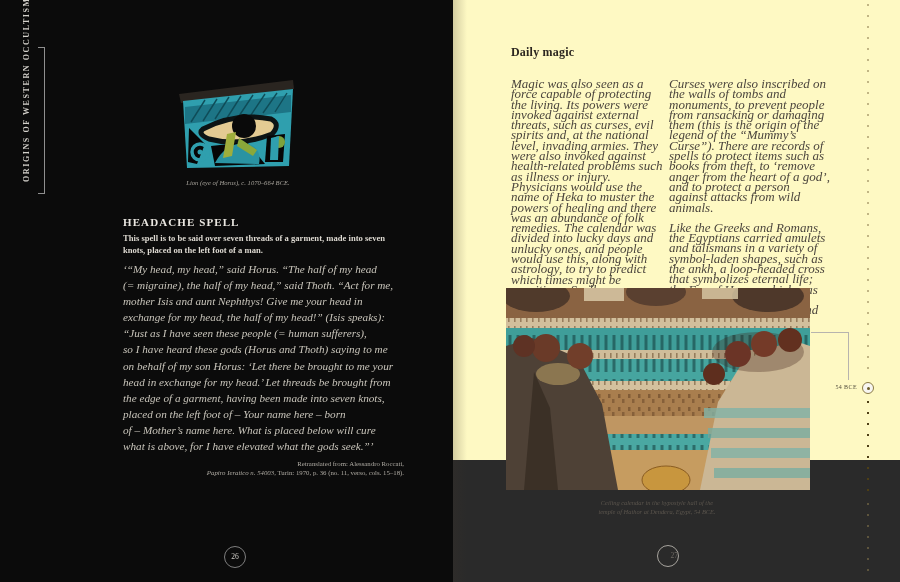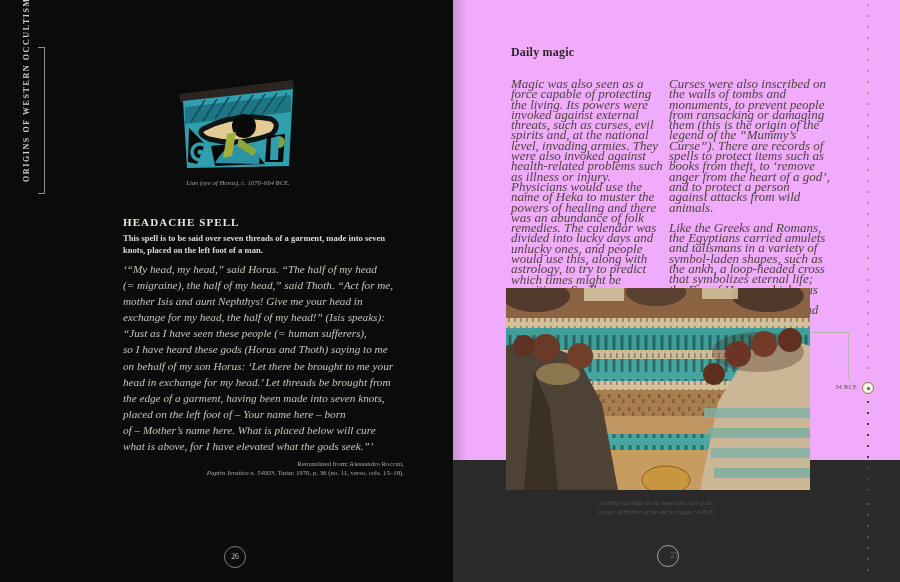--- a/index.html
+++ b/index.html
@@ -23,21 +23,21 @@
     line-height:11.5px;color:#ddd9d1;}
   #spell-quote{left:123px;top:261px;width:312px;font-style:italic;font-size:11.2px;
     line-height:16.1px;color:#c8c4ba;white-space:pre-line;}
   #spell-credit{left:118px;top:459px;width:286px;text-align:right;font-size:6.8px;
     line-height:9px;color:#aeaaa2;}
   .pagenum{width:20px;height:20px;border-radius:50%;text-align:center;
     line-height:20px;font-size:7.6px;}
   #pagenum-left{left:224px;top:546px;border:1px solid #7e7e7e;color:#cfcdc7;}
 
   
-  #page-right{left:453px;top:0;width:447px;height:460px;background:#f0abfc;}
+  #page-right{left:453px;top:0;width:447px;height:460px;background:#fef9c3;}
   #gutter-shadow{left:0;top:0;width:14px;height:582px;
     background:linear-gradient(to right,rgba(60,50,40,.22),rgba(60,50,40,0));}
   #daily-heading{left:58px;top:45px;font-size:12px;font-weight:bold;color:#2b2620;
     letter-spacing:.2px;}
   .bodycol{top:79px;font-size:13px;line-height:10.3px;color:#4b453d;font-style:italic;}
   #col1{left:58px;width:157px;}
   #col2{left:216px;width:161px;}
   #col2 .para + .para{margin-top:10px;}
   #ceiling-photo{left:53px;top:288px;width:304px;height:202px;}
   #photo-caption{left:140px;top:499px;width:128px;text-align:center;

